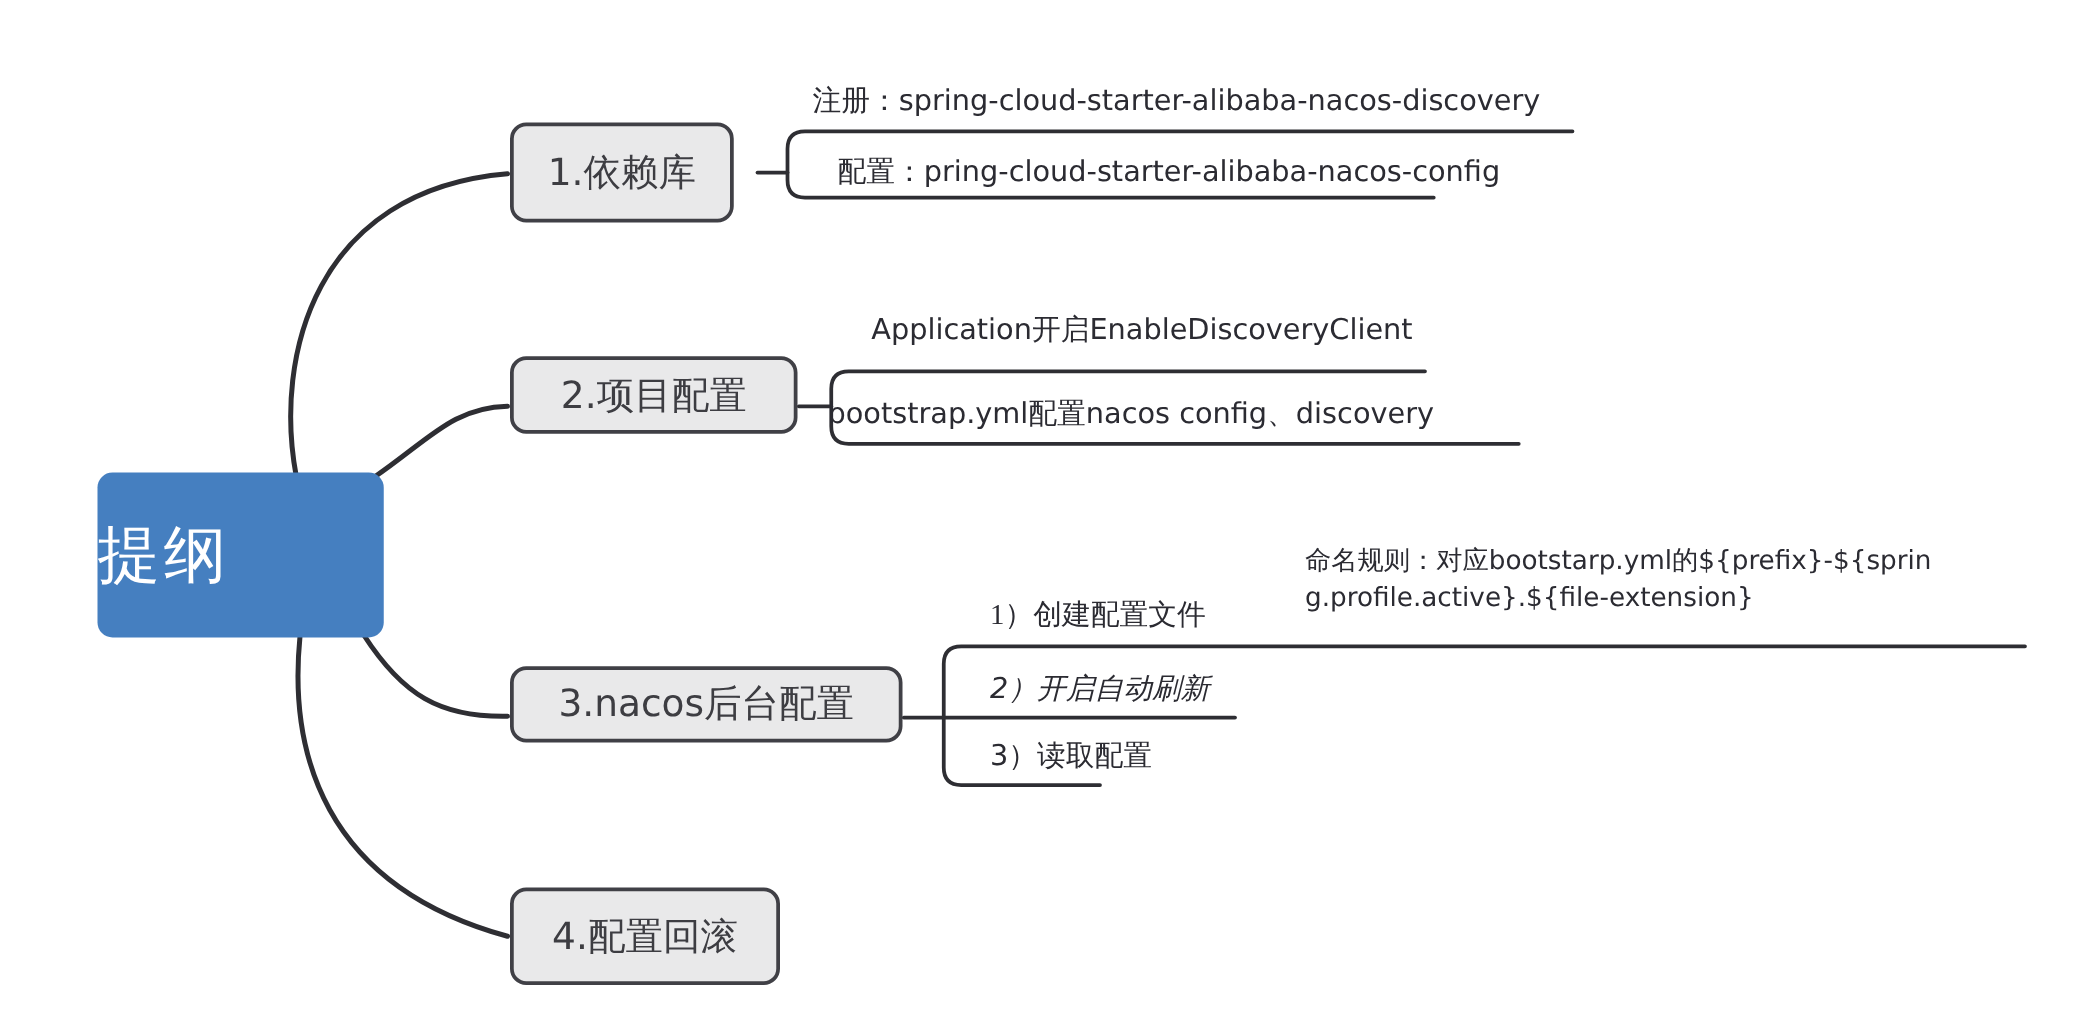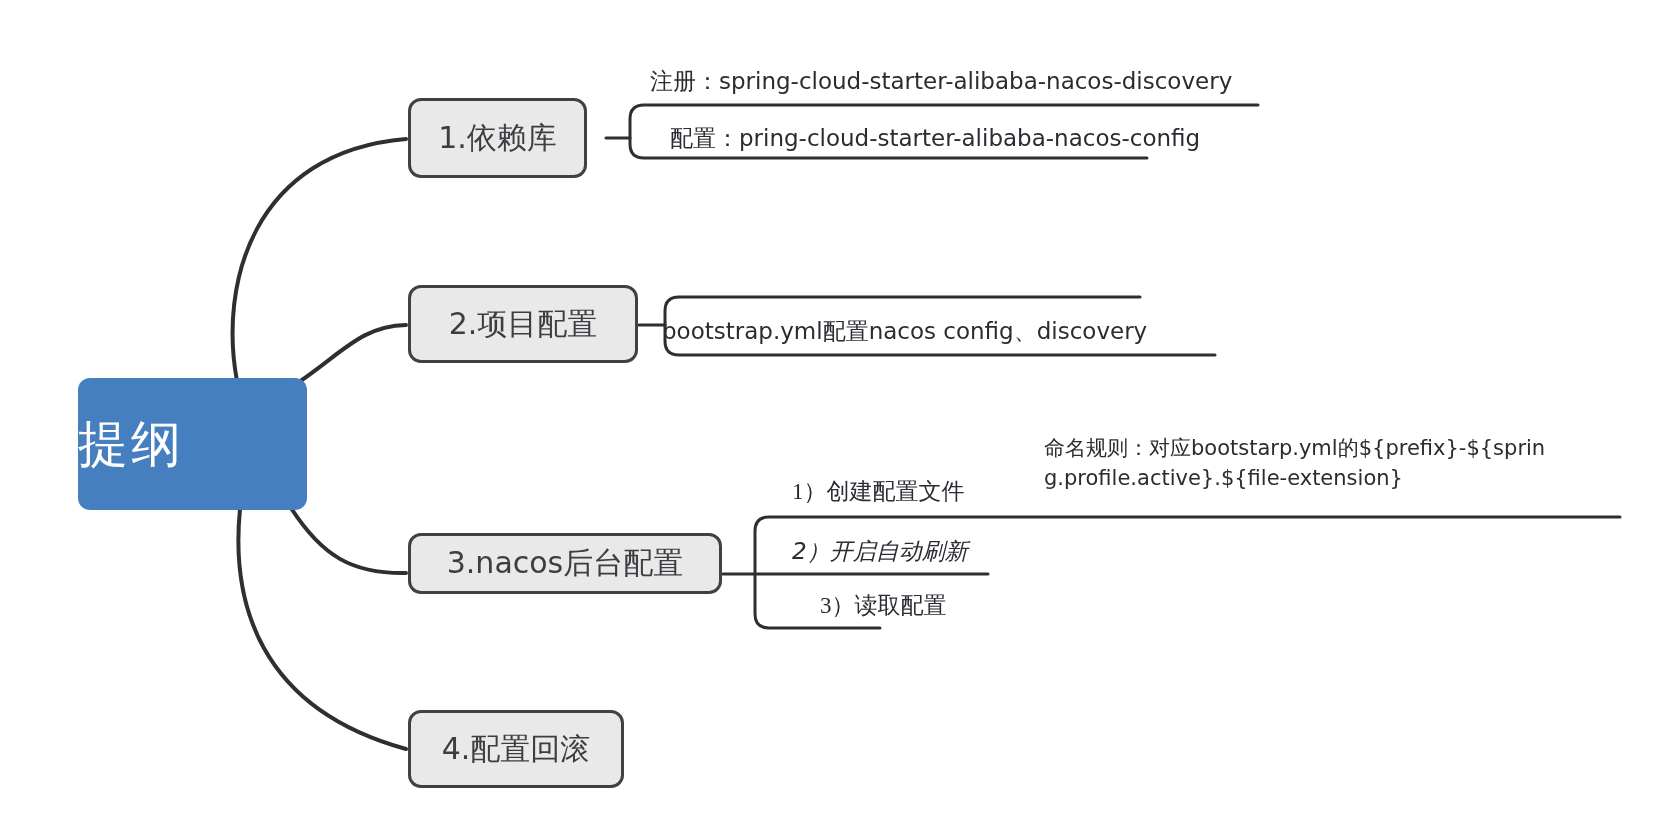--- a/index.html
+++ b/index.html
@@ -49,34 +49,35 @@
     <path d="M 755,574 L 988,574" stroke-width="3" stroke-linecap="round" fill="none" stroke="#2e2e33"></path>
   </svg>
 
   <div class="root-node">
     <span>提纲</span>
   </div>
 
   <div class="branch-node" style="left:408px;top:98px;width:179px;height:80px;">
     <span>1.依赖库</span>
   </div>
-  <div class="branch-node" style="left:408px;top:285px;width:230px;height:78px;">
+  <div class="branch-node" style="left:408px;top:285px;width:230px;height:62px;">
     <span>2.项目配置</span>
   </div>
   <div class="branch-node" style="left:408px;top:533px;width:314px;height:61px;">
     <span>3.nacos后台配置</span>
   </div>
   <div class="branch-node" style="left:408px;top:710px;width:216px;height:78px;">
     <span>4.配置回滚</span>
   </div>
 
   <div class="child-label" style="left:650px;top:68px;">注册：spring-cloud-starter-alibaba-nacos-discovery</div>
   <div class="child-label" style="left:634px;top:125px;margin-left:36px;">配置：pring-cloud-starter-alibaba-nacos-config</div>
 
+  <div class="child-label" style="left:697px;top:251px;">Application开启EnableDiscoveryClient</div>
   <div class="child-label" style="left:662px;top:318px;">bootstrap.yml配置nacos config、discovery</div>
 
   <div class="child-label" style="left:792px;top:478px;font-family:Liberation Serif, serif;">1）创建配置文件</div>
   <div class="child-label" style="left:792px;top:538px;font-style:italic;">2）开启自动刷新</div>
-  <div class="child-label" style="left:820px;top:592px;font-family:Liberation Serif, serif;">3）读取配置</div>
+  <div class="child-label" style="left:792px;top:592px;">3）读取配置</div>
 
   <div class="grandchild-label" style="left:1044px;top:433px;">命名规则：对应bootstarp.yml的${prefix}-${spring.profile.active}.${file-extension}</div>
 
 </div>
 
 </body></html>

